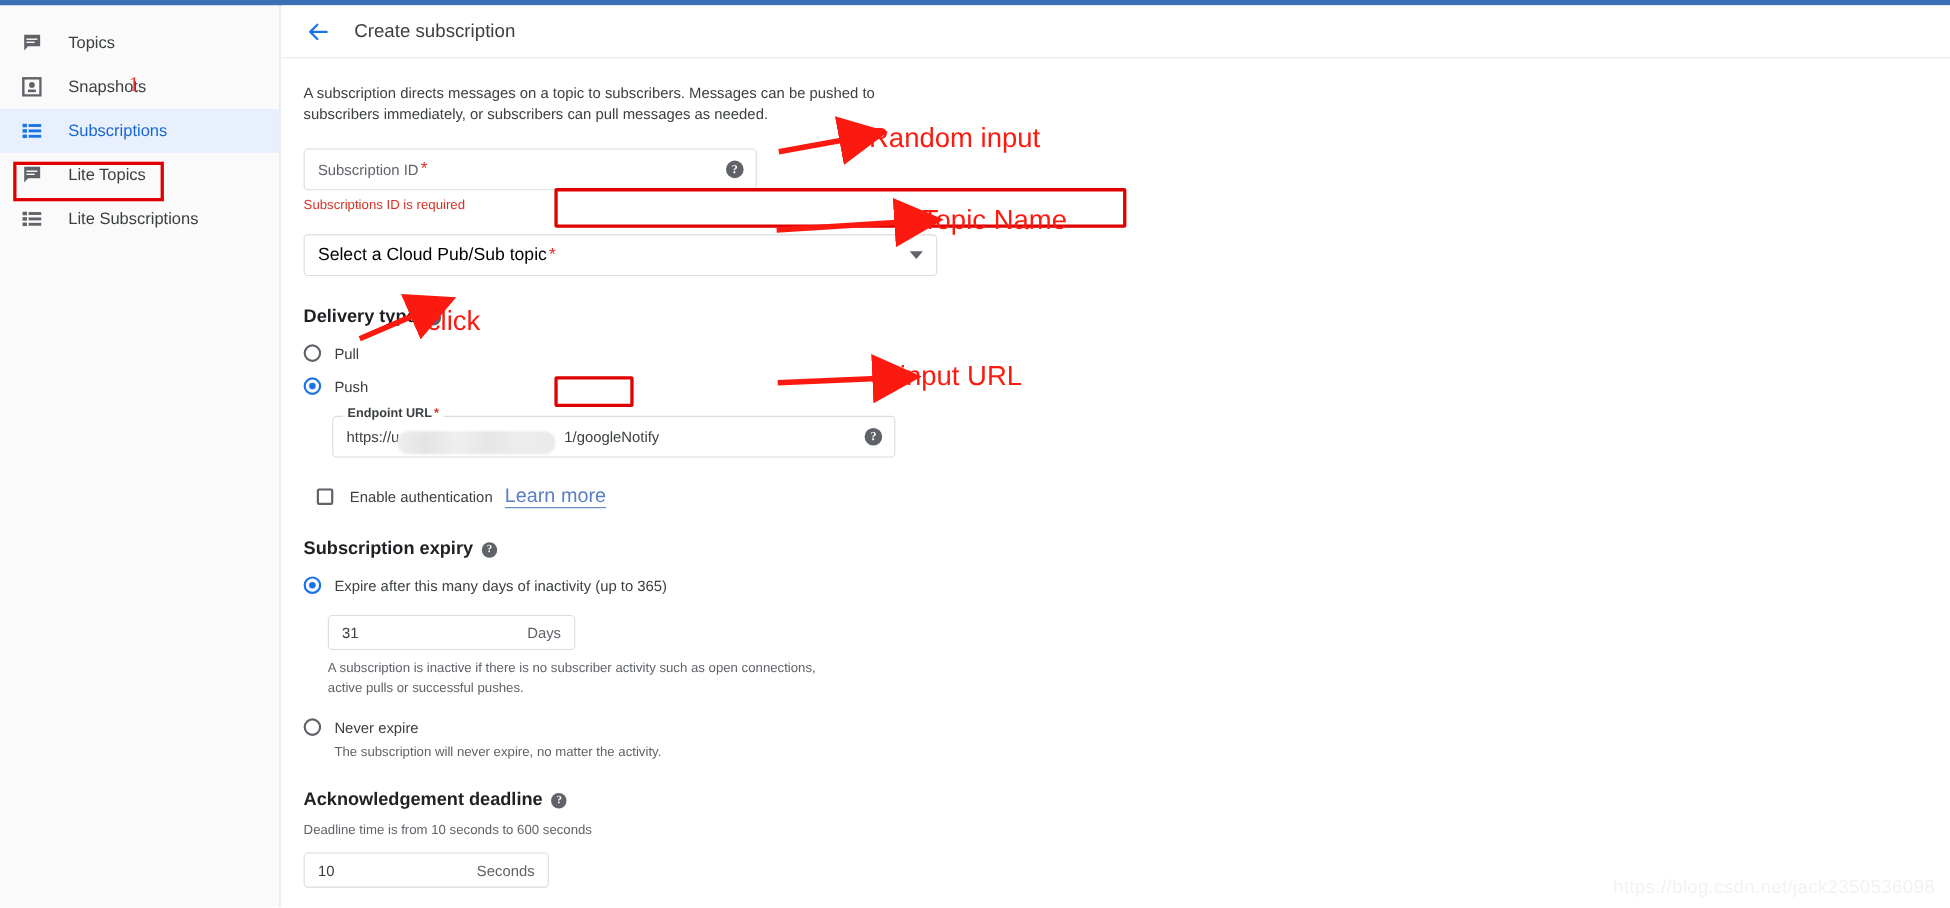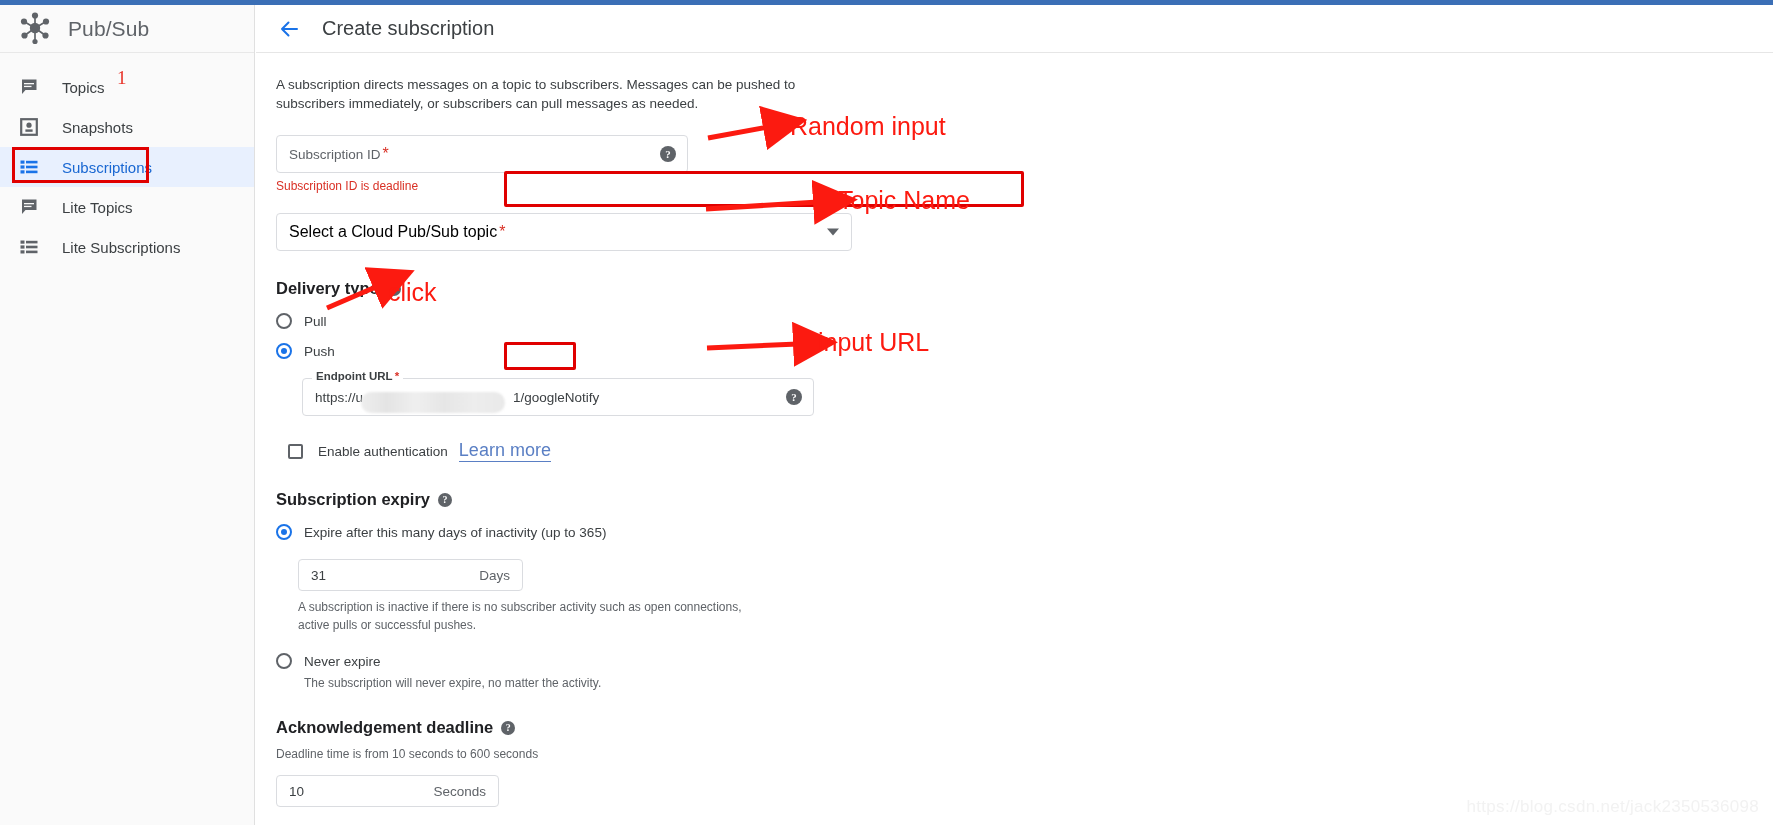--- a/index.html
+++ b/index.html
@@ -123,21 +123,21 @@
     background: #fff;
   }
   .back-arrow {
     width: 26px; height: 26px;
     display: flex; align-items: center; justify-content: center;
     color: #1a73e8;
     cursor: pointer;
   }
   .main-title {
     margin-left: 20px;
-    font-size: 20px;
+    font-size: 17px;
     color: #3c4043;
     font-weight: 400;
   }
 
   .content {
     padding: 22px 0 0 20px;
     position: relative;
   }
 
   .intro {
@@ -424,35 +424,20 @@
 </style>
 </head>
 <body>
 
 <div id="app">
 
   <div class="top-blue-bar"></div>
 
   <div class="sidebar">
 
-    <div class="sidebar-header">
-      <span class="pubsub-logo">
-        <svg width="38" height="38" viewBox="0 0 38 38">
-          <circle cx="19" cy="18" r="5.2" fill="#5f6368"></circle>
-          <circle cx="19" cy="5.5" r="3.1" fill="#5f6368"></circle>
-          <circle cx="8" cy="11.5" r="3.1" fill="#5f6368"></circle>
-          <circle cx="30" cy="11.5" r="3.1" fill="#5f6368"></circle>
-          <circle cx="8.5" cy="25.5" r="3.1" fill="#5f6368"></circle>
-          <circle cx="29.5" cy="25.5" r="3.1" fill="#5f6368"></circle>
-          <circle cx="19" cy="31.5" r="2.6" fill="#5f6368"></circle>
-          <path d="M19 18 L19 5.5 M19 18 L8 11.5 M19 18 L30 11.5 M19 18 L8.5 25.5 M19 18 L29.5 25.5 M19 18 L19 31.5" stroke="#5f6368" stroke-width="1.7" fill="none"></path>
-        </svg>
-      </span>
-      <span class="sidebar-title">Pub/Sub</span>
-    </div>
 
     <div class="sidebar-nav">
 
       <div class="nav-item">
         <span class="nav-icon">
           <svg width="18" height="18" viewBox="0 0 18 18">
             <path d="M1.5 1.5h15v10.5h-11L2 16V1.5z" fill="#5f6368"></path>
             <rect x="4" y="5" width="10" height="1.3" fill="#fafafa"></rect>
             <rect x="4" y="7.8" width="7.5" height="1.3" fill="#fafafa"></rect>
           </svg>
@@ -529,21 +514,21 @@
 
     <div class="content">
 
       <div class="intro">A subscription directs messages on a topic to subscribers. Messages can be pushed to subscribers immediately, or subscribers can pull messages as needed.</div>
 
       <div class="field">
         <span class="field-placeholder">Subscription ID</span>
         <span class="req-star">*</span>
         <span class="help-icon">?</span>
       </div>
-      <div class="field-error-text">Subscription ID is deadline</div>
+      <div class="field-error-text">Subscriptions ID is required</div>
 
       <div style="margin-top:20px;">
         <div class="select-field">
           <span class="field-placeholder">Select a Cloud Pub/Sub topic</span>
           <span class="req-star">*</span>
           <span class="caret"></span>
         </div>
       </div>
 
       <div class="section-head">

